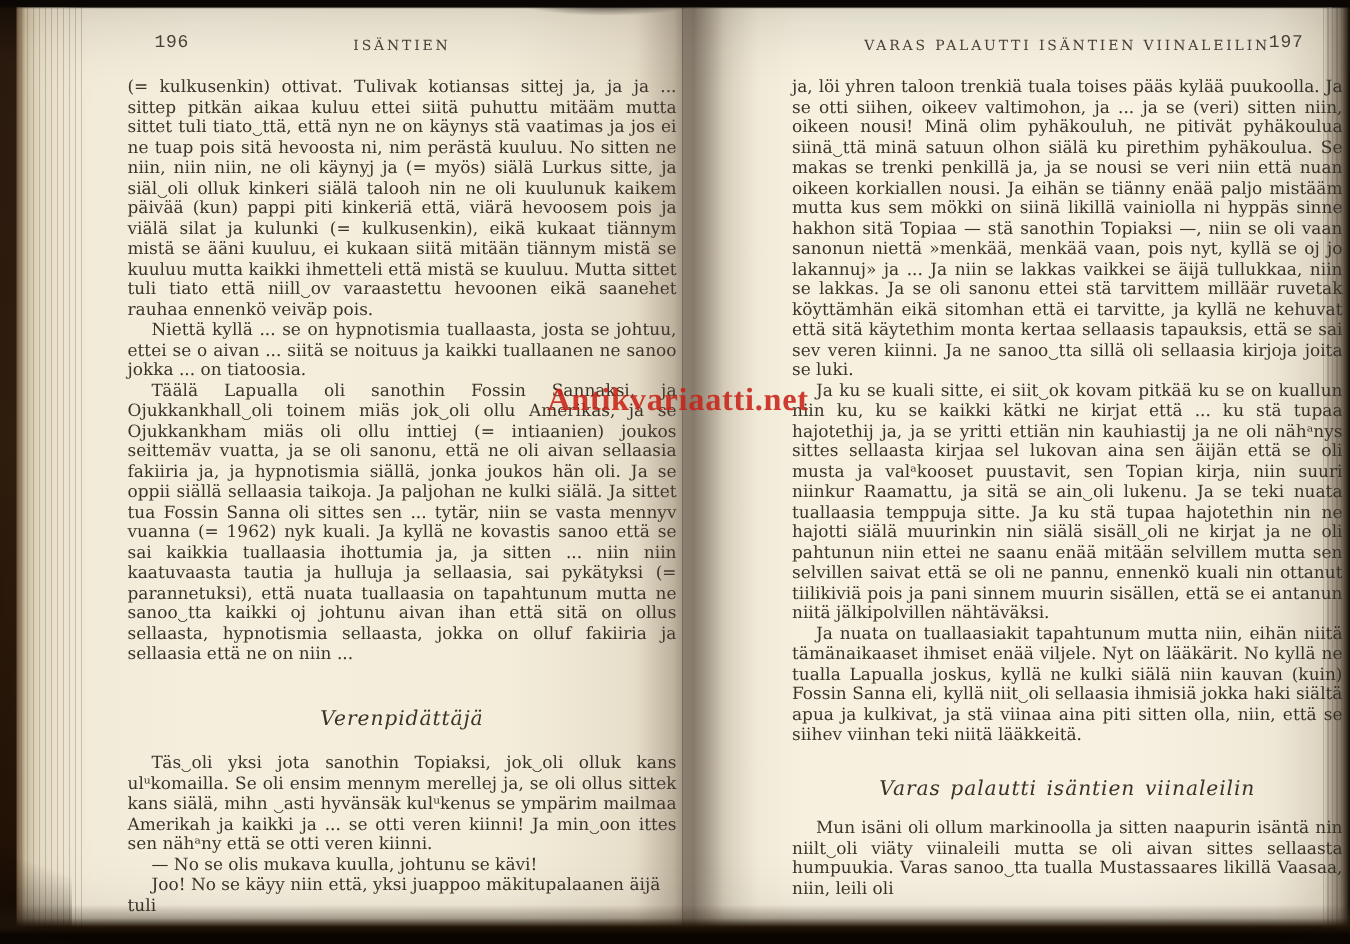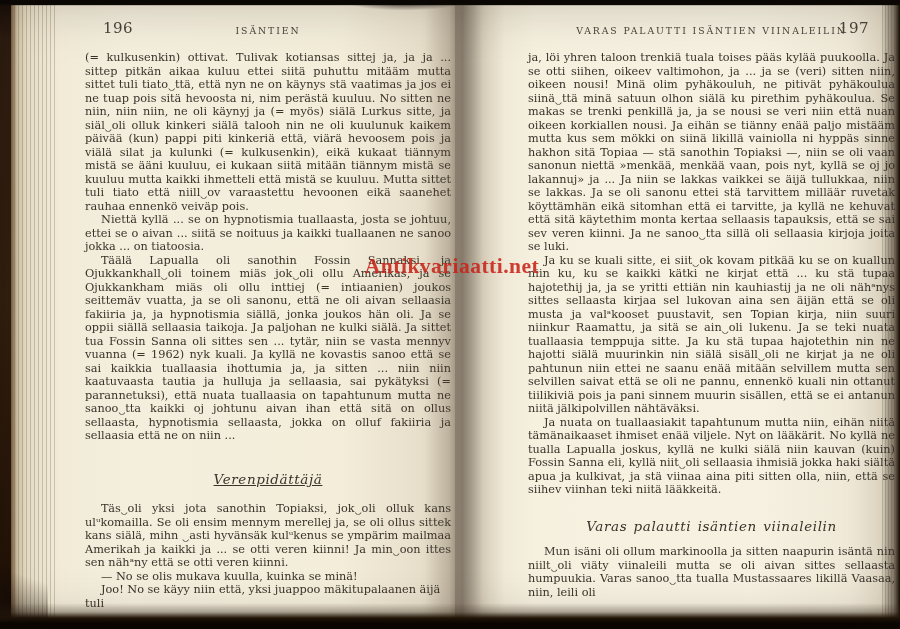--- a/index.html
+++ b/index.html
@@ -26,29 +26,29 @@
      background:linear-gradient(180deg,rgba(58,44,30,0) 0,rgba(58,44,30,.35) 9px,#221507 15px,#0a0502 20px,#0a0502 26px);}
   .corner-shade{position:absolute;left:0;bottom:10px;width:48px;height:70px;z-index:6;
      background:linear-gradient(200deg,rgba(28,17,9,0) 40%,rgba(28,17,9,.5) 95%);}
   .gutter-shade{position:absolute;left:425px;top:5px;width:80px;height:614px;z-index:6;pointer-events:none;
      background:linear-gradient(90deg,rgba(93,78,60,0) 0,rgba(93,78,60,.18) 30%,rgba(64,52,40,.5) 47%,rgba(64,52,40,.42) 53%,rgba(93,78,60,.15) 72%,rgba(93,78,60,0) 100%);}
   
   .col{position:absolute;top:22px;z-index:5;color:#3a332a;font-size:11.3px;line-height:13.5px;}
   .col-left{left:85px;width:366px;}
   .col-right{left:528px;width:367px;}
   .header-row{position:relative;height:14px;margin-bottom:15px;color:#4a433a;}
-  .pagenum{position:absolute;top:0;font-size:15px;letter-spacing:.5px;}
+  .pagenum{position:absolute;top:0;font-size:12px;letter-spacing:.5px;font-family:Liberation Mono, monospace;}
   .col-left .pagenum{left:18px;}
   .col-right .pagenum{right:26px;text-align:right;}
   .running{position:absolute;left:0;right:0;top:2px;text-align:center;font-size:9.3px;letter-spacing:1.9px;white-space:nowrap;}
   p{margin:0;text-align:justify;}
   .ind{text-indent:16px;}
   .dlg{text-indent:16px;text-align:left;}
   .heading{text-align:center;font-style:italic;font-size:13.5px;letter-spacing:.6px;word-spacing:1.5px;}
-  .col-left .heading{margin:30px 0 16px;text-decoration:underline;}
+  .col-left .heading{margin:30px 0 16px;}
   .col-right .heading{margin:23px 0 12px;}
   
   .watermark{position:absolute;left:452px;top:267px;transform:translate(-50%,-52%);z-index:9;
      font-family:Liberation Serif, serif;font-weight:bold;font-size:21.5px;
      letter-spacing:.5px;color:rgba(200,34,24,.88);white-space:nowrap;}
   
   .vignette{position:absolute;inset:0;z-index:8;pointer-events:none;
      box-shadow:inset 0 0 55px rgba(25,15,8,.25);}
 </style>
 </head>
@@ -65,21 +65,21 @@
   <div class="col col-left">
     <div class="header-row">
       <span class="pagenum">196</span>
       <span class="running">ISÄNTIEN</span>
     </div>
     <p>(= kulkusenkin) ottivat. Tulivak kotiansas sittej ja, ja ja ... sittep pitkän aikaa kuluu ettei siitä puhuttu mitääm mutta sittet tuli tiato‿ttä, että nyn ne on käynys stä vaatimas ja jos ei ne tuap pois sitä hevoosta ni, nim perästä kuuluu. No sitten ne niin, niin niin, ne oli käynyj ja (= myös) siälä Lurkus sitte, ja siäl‿oli olluk kinkeri siälä talooh nin ne oli kuulunuk kaikem päivää (kun) pappi piti kinkeriä että, viärä hevoosem pois ja viälä silat ja kulunki (= kulkusenkin), eikä kukaat tiännym mistä se ääni kuuluu, ei kukaan siitä mitään tiännym mistä se kuuluu mutta kaikki ihmetteli että mistä se kuuluu. Mutta sittet tuli tiato että niill‿ov varaastettu hevoonen eikä saanehet rauhaa ennenkö veiväp pois.</p>
     <p class="ind">Niettä kyllä ... se on hypnotismia tuallaasta, josta se johtuu, ettei se o aivan ... siitä se noituus ja kaikki tuallaanen ne sanoo jokka ... on tiatoosia.</p>
     <p class="ind">Täälä Lapualla oli sanothin Fossin Sannaksi, ja Ojukkankhall‿oli toinem miäs jok‿oli ollu Amerikas, ja se Ojukkankham miäs oli ollu inttiej (= intiaanien) joukos seittemäv vuatta, ja se oli sanonu, että ne oli aivan sellaasia fakiiria ja, ja hypnotismia siällä, jonka joukos hän oli. Ja se oppii siällä sellaasia taikoja. Ja paljohan ne kulki siälä. Ja sittet tua Fossin Sanna oli sittes sen ... tytär, niin se vasta mennyv vuanna (= 1962) nyk kuali. Ja kyllä ne kovastis sanoo että se sai kaikkia tuallaasia ihottumia ja, ja sitten ... niin niin kaatuvaasta tautia ja hulluja ja sellaasia, sai pykätyksi (= parannetuksi), että nuata tuallaasia on tapahtunum mutta ne sanoo‿tta kaikki oj johtunu aivan ihan että sitä on ollus sellaasta, hypnotismia sellaasta, jokka on olluf fakiiria ja sellaasia että ne on niin ...</p>
     <div class="heading">Verenpidättäjä</div>
     <p class="ind">Täs‿oli yksi jota sanothin Topiaksi, jok‿oli olluk kans ulᵘkomailla. Se oli ensim mennym merellej ja, se oli ollus sittek kans siälä, mihn ‿asti hyvänsäk kulᵘkenus se ympärim mailmaa Amerikah ja kaikki ja ... se otti veren kiinni! Ja min‿oon ittes sen nähᵃny että se otti veren kiinni.</p>
-    <p class="dlg">— No se olis mukava kuulla, kuinka se minä!</p>
+    <p class="dlg">— No se olis mukava kuulla, johtunu se kävi!</p>
     <p class="dlg">Joo! No se käyy niin että, yksi juappoo mäkitupalaanen äijä tuli</p>
   </div>
 
   <div class="col col-right">
     <div class="header-row">
       <span class="running">VARAS PALAUTTI ISÄNTIEN VIINALEILIN</span>
       <span class="pagenum">197</span>
     </div>
     <p>ja, löi yhren taloon trenkiä tuala toises pääs kylää puukoolla. Ja se otti siihen, oikeev valtimohon, ja ... ja se (veri) sitten niin, oikeen nousi! Minä olim pyhäkouluh, ne pitivät pyhäkoulua siinä‿ttä minä satuun olhon siälä ku pirethim pyhäkoulua. Se makas se trenki penkillä ja, ja se nousi se veri niin että nuan oikeen korkiallen nousi. Ja eihän se tiänny enää paljo mistääm mutta kus sem mökki on siinä likillä vainiolla ni hyppäs sinne hakhon sitä Topiaa — stä sanothin Topiaksi —, niin se oli vaan sanonun niettä »menkää, menkää vaan, pois nyt, kyllä se oj jo lakannuj» ja ... Ja niin se lakkas vaikkei se äijä tullukkaa, niin se lakkas. Ja se oli sanonu ettei stä tarvittem milläär ruvetak köyttämhän eikä sitomhan että ei tarvitte, ja kyllä ne kehuvat että sitä käytethim monta kertaa sellaasis tapauksis, että se sai sev veren kiinni. Ja ne sanoo‿tta sillä oli sellaasia kirjoja joita se luki.</p>
     <p class="ind">Ja ku se kuali sitte, ei siit‿ok kovam pitkää ku se on kuallun niin ku, ku se kaikki kätki ne kirjat että ... ku stä tupaa hajotethij ja, ja se yritti ettiän nin kauhiastij ja ne oli nähᵃnys sittes sellaasta kirjaa sel lukovan aina sen äijän että se oli musta ja valᵃkooset puustavit, sen Topian kirja, niin suuri niinkur Raamattu, ja sitä se ain‿oli lukenu. Ja se teki nuata tuallaasia temppuja sitte. Ja ku stä tupaa hajotethin nin ne hajotti siälä muurinkin nin siälä sisäll‿oli ne kirjat ja ne oli pahtunun niin ettei ne saanu enää mitään selvillem mutta sen selvillen saivat että se oli ne pannu, ennenkö kuali nin ottanut tiilikiviä pois ja pani sinnem muurin sisällen, että se ei antanun niitä jälkipolvillen nähtäväksi.</p>

